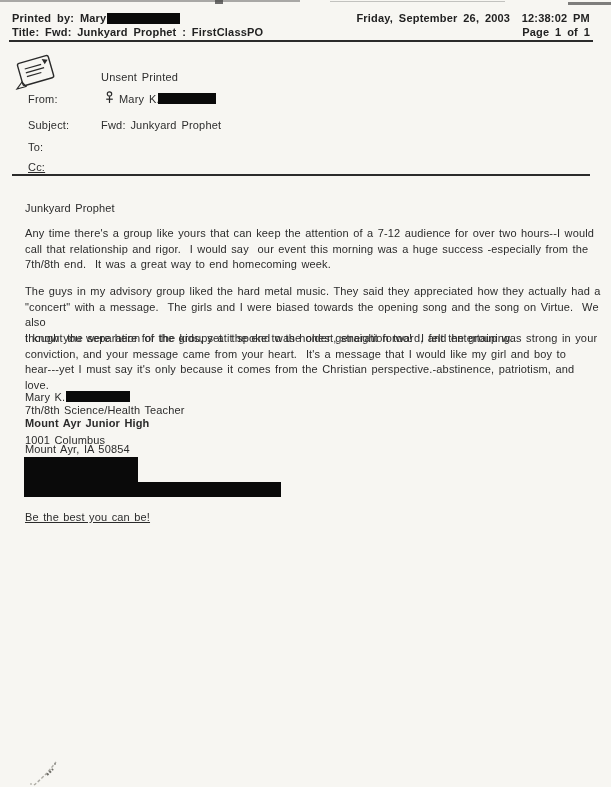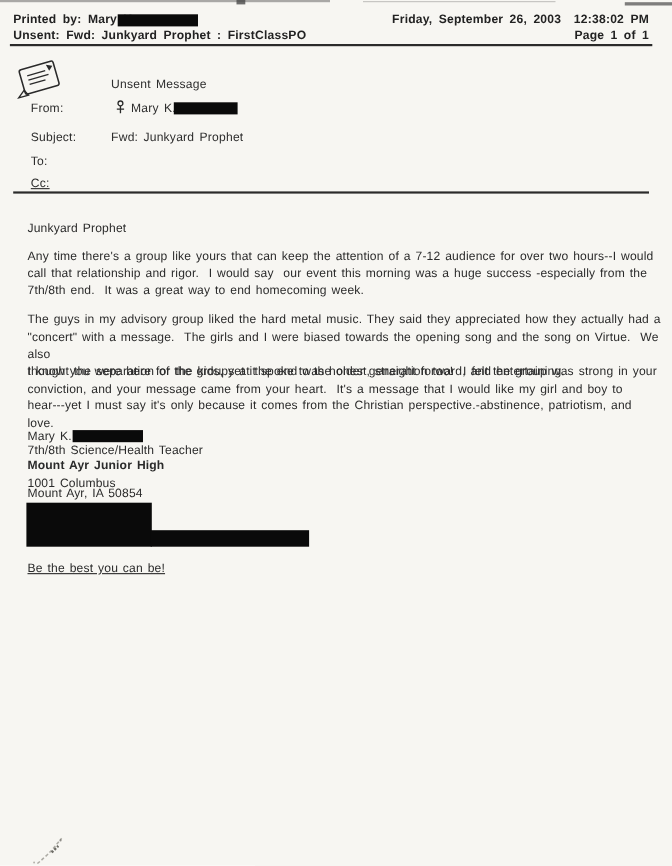--- a/index.html
+++ b/index.html
@@ -71,39 +71,39 @@
 
   <div class="scanline abs" style="left:0; top:0; width:300px; height:2px; opacity:.45;"></div>
   <div class="scanline abs" style="left:215px; top:0; width:8px; height:4px; opacity:.8;"></div>
   <div class="scanline abs" style="left:330px; top:1px; width:175px; height:1px; opacity:.3;"></div>
   <div class="scanline abs" style="left:568px; top:2px; width:43px; height:3px; opacity:.7;"></div>
 
   <div class="hdr-text abs" style="left:12px; top:12px;"><span>Printed by:</span> <span>Mary K</span></div>
   <div class="redact" style="left:107px; top:13px; width:73px; height:11px;"></div>
   <div class="hdr-text hdr-right abs" style="top:12px;">Friday, September 26, 2003  12:38:02 PM</div>
 
-  <div class="hdr-text abs" style="left:12px; top:26px;"><span>Unsent:</span> <span>Fwd: Junkyard Prophet : FirstClassPO</span></div>
+  <div class="hdr-text abs" style="left:12px; top:26px;"><span>Title:</span> <span>Fwd: Junkyard Prophet : FirstClassPO</span></div>
   <div class="hdr-text hdr-right abs" style="top:26px;">Page 1 of 1</div>
 
   <div class="rule" style="left:9px; top:40px; width:584px; height:2px;"></div>
 
   <div class="abs" style="left:12px; top:52px;">
     <svg width="48" height="42" viewBox="0 0 48 42" fill="none">
       <g transform="rotate(-16 24 20)">
         <rect x="8" y="7" width="32" height="23" rx="2" stroke="#2a2a2a" stroke-width="1.4"></rect>
         <line x1="14" y1="14" x2="31" y2="14" stroke="#2a2a2a" stroke-width="1.2"></line>
         <line x1="14" y1="18" x2="33" y2="18" stroke="#2a2a2a" stroke-width="1.2"></line>
         <line x1="14" y1="22" x2="29" y2="22" stroke="#2a2a2a" stroke-width="1.2"></line>
         <path d="M33 9 l5.5 2.5 -4 3.5 z" fill="#2a2a2a"></path>
       </g>
       <path d="M10 30 l-5 7 9 -2.5 z" stroke="#2a2a2a" stroke-width="1.2" fill="none"></path>
     </svg>
   </div>
 
-  <div class="fld abs" style="left:101px; top:71px;">Unsent Message</div>
+  <div class="fld abs" style="left:101px; top:71px;">Unsent Printed</div>
 
   <div class="fld abs" style="left:28px; top:93px;">From:</div>
   <div class="abs" style="left:104px; top:91px;">
     <svg width="11" height="14" viewBox="0 0 11 14" fill="none">
       <circle cx="5.5" cy="3" r="2.2" stroke="#2a2a2a" stroke-width="1.2"></circle>
       <line x1="5.5" y1="5.4" x2="5.5" y2="12" stroke="#2a2a2a" stroke-width="1.2"></line>
       <line x1="2.2" y1="8.2" x2="8.8" y2="8.2" stroke="#2a2a2a" stroke-width="1.2"></line>
     </svg>
   </div>
   <div class="fld abs" style="left:119px; top:93px;">Mary K.</div>

